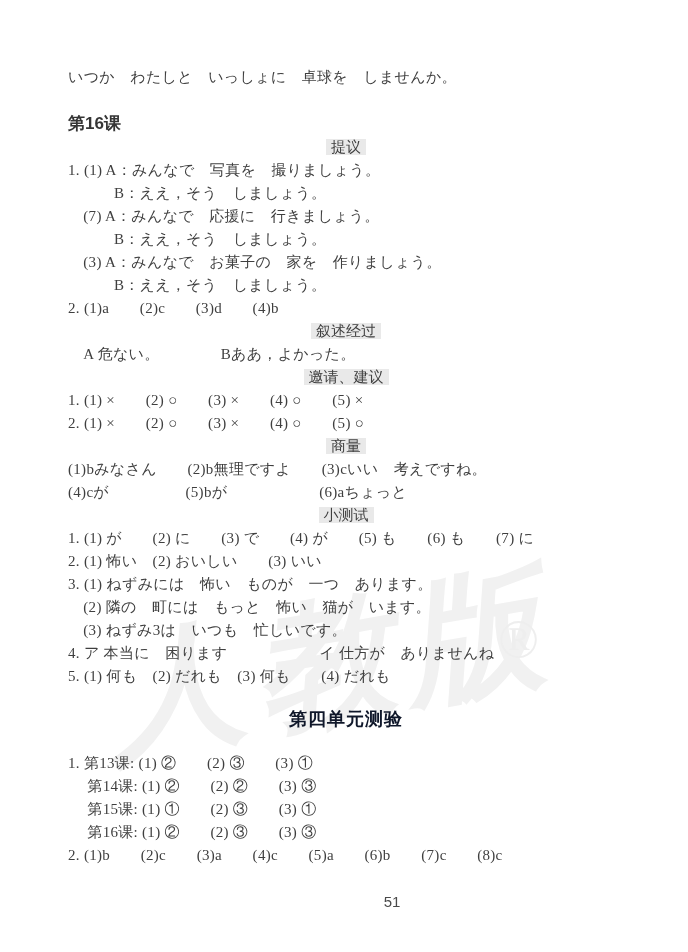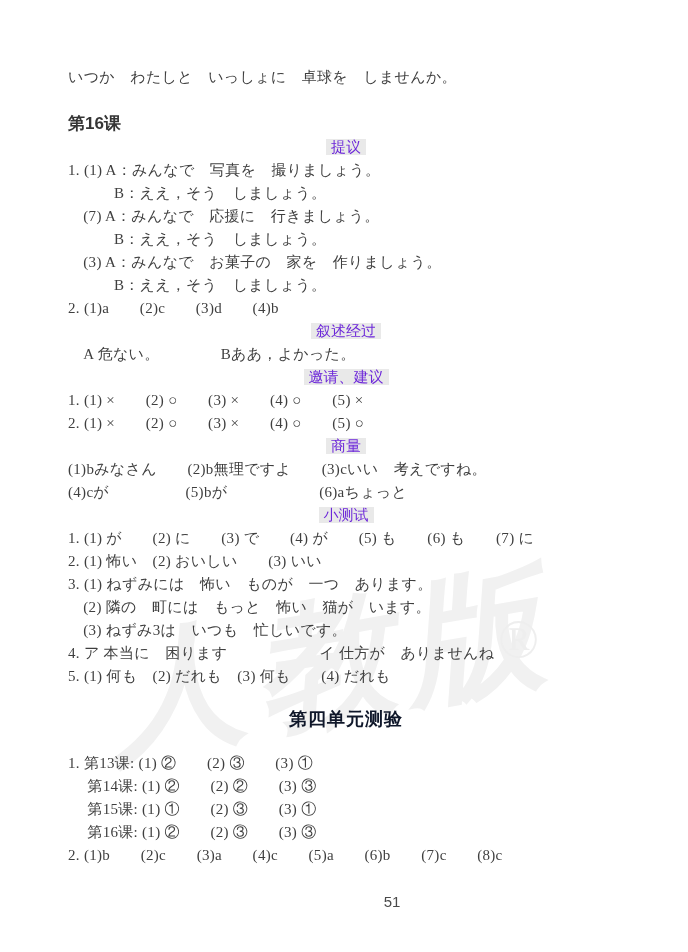--- a/index.html
+++ b/index.html
@@ -67,21 +67,21 @@
     margin-top: 23px;
     font-family: "Liberation Sans", "DejaVu Sans", sans-serif;
   }
   .section-heading {
     text-align: center;
     line-height: 23px;
     font-size: 15px;
   }
   .section-heading span {
     background: #e9e9e9;
-    color: #6d28d9;
+    color: #404040;
     padding: 0 5px;
   }
   .unit-title {
     text-align: center;
     font-size: 18px;
     line-height: 23px;
     font-weight: bold;
     color: #0f172a;
     margin-top: 20px;
     margin-bottom: 21px;

